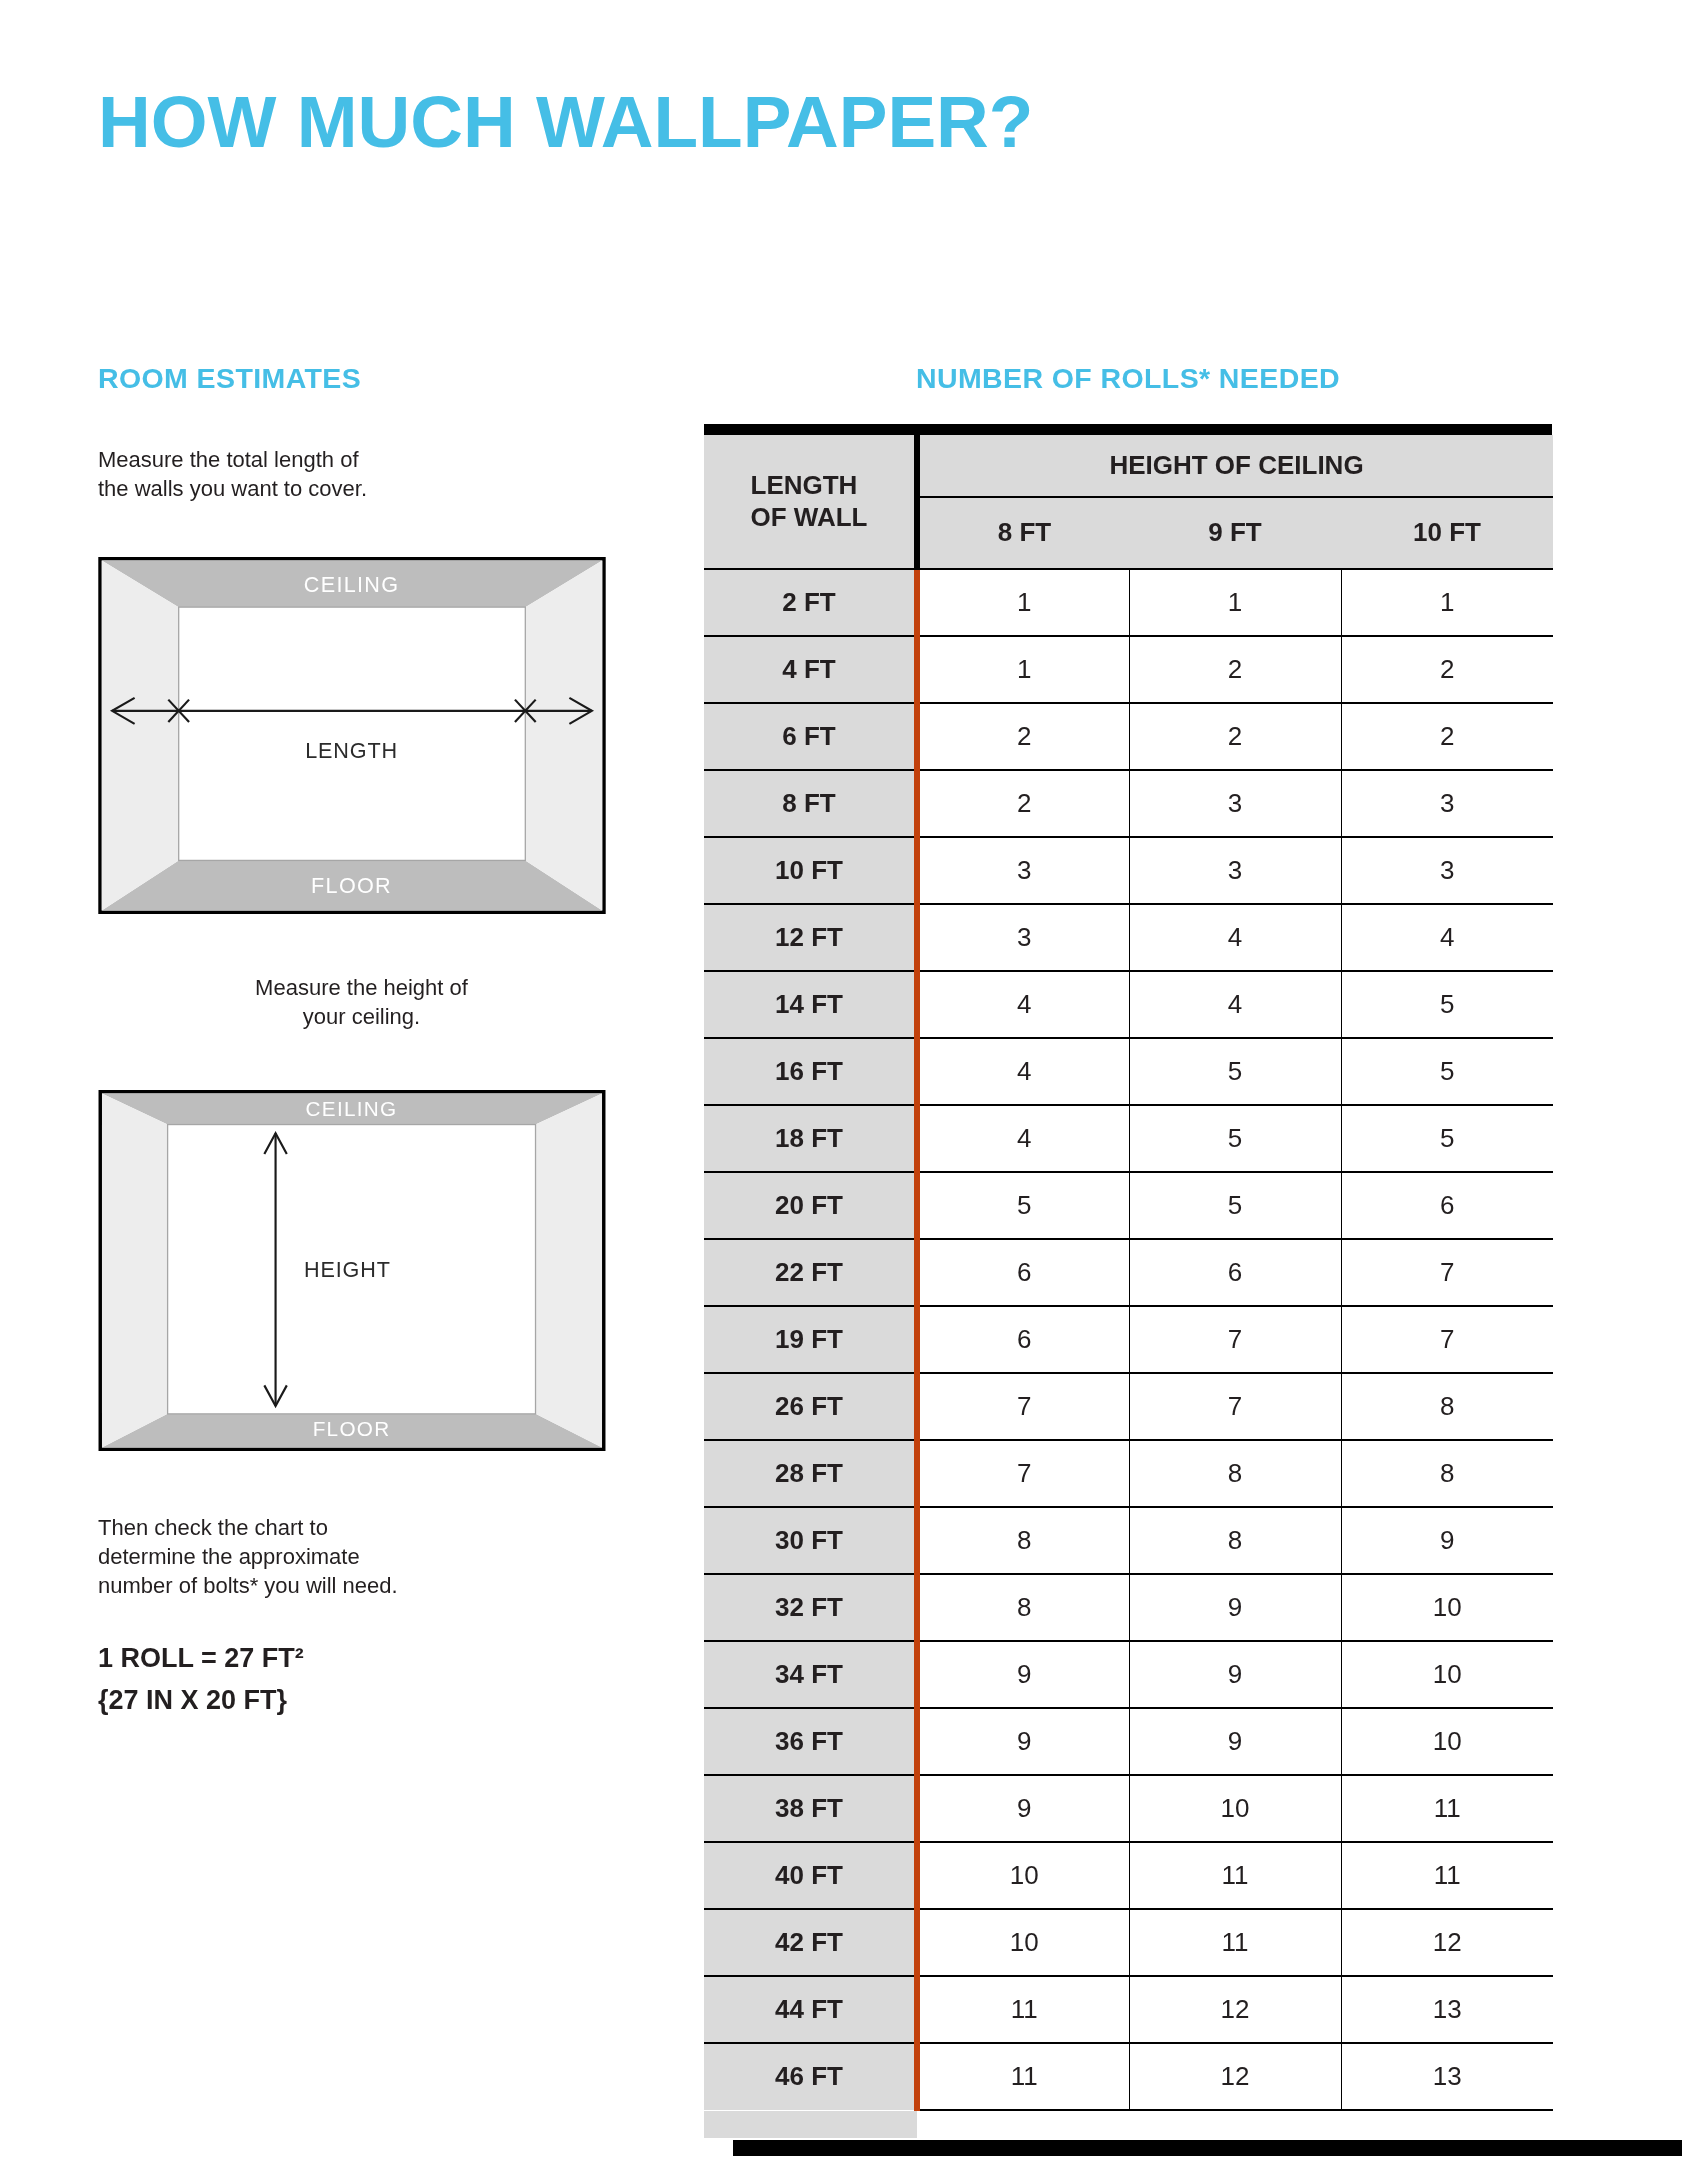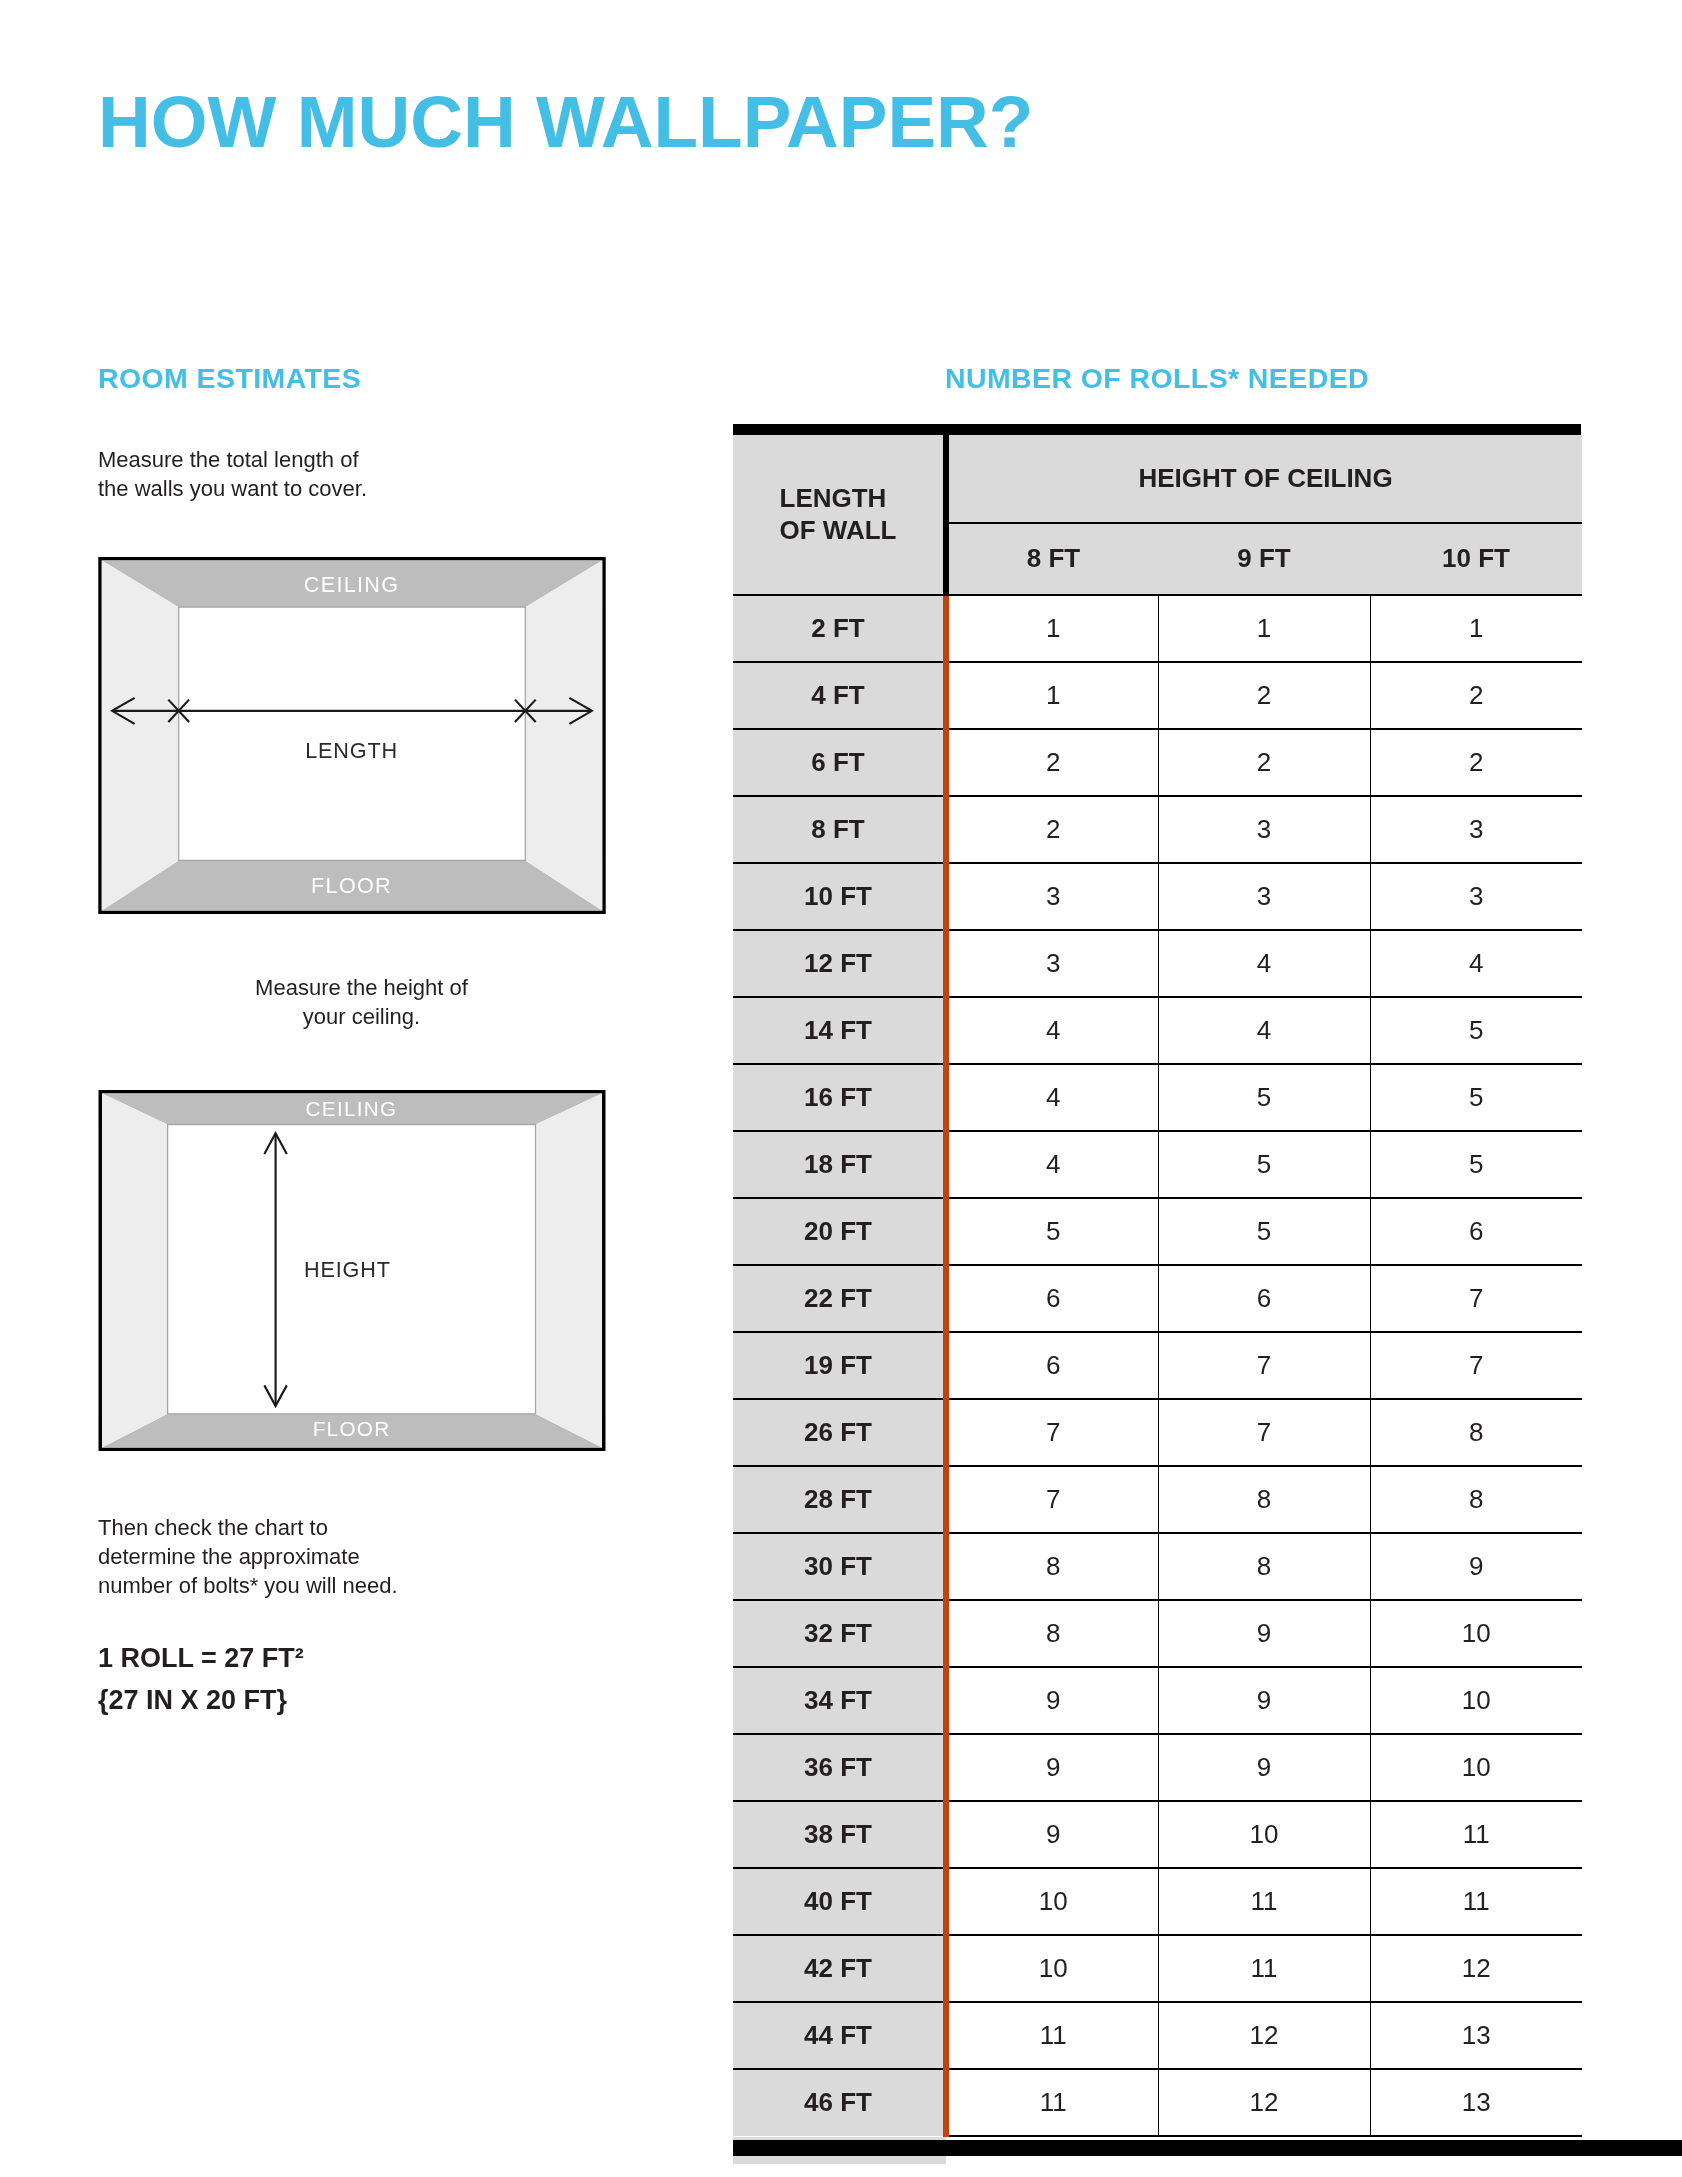--- a/index.html
+++ b/index.html
@@ -26,21 +26,21 @@
     white-space: nowrap;
   }
   .left-col {
     position: absolute;
     left: 98px;
     top: 318px;
     width: 527px;
   }
   .right-col {
     position: absolute;
-    left: 733px;
+    left: 704px;
     top: 318px;
     width: 848px;
   }
   .section-heading {
     font-size: 28.5px;
     font-weight: bold;
     color: var(--accent, #45BEE6);
     letter-spacing: 0.4px;
     margin-top: 44px;
   }
@@ -95,21 +95,21 @@
     font-size: 27px;
   }
   .corner-inner {
     display: inline-block;
     text-align: left;
     white-space: pre-line;
     line-height: 1.25;
   }
   th.group {
     border-bottom: 2.6px solid #000;
-    height: 88px;
+    height: 62px;
     font-size: 28.5px;
   }
   th.sub {
     border-bottom: 2.6px solid #000;
     height: 72px;
   }
   tbody td {
     height: 67px;
     border-top: 2.6px solid #000;
   }

